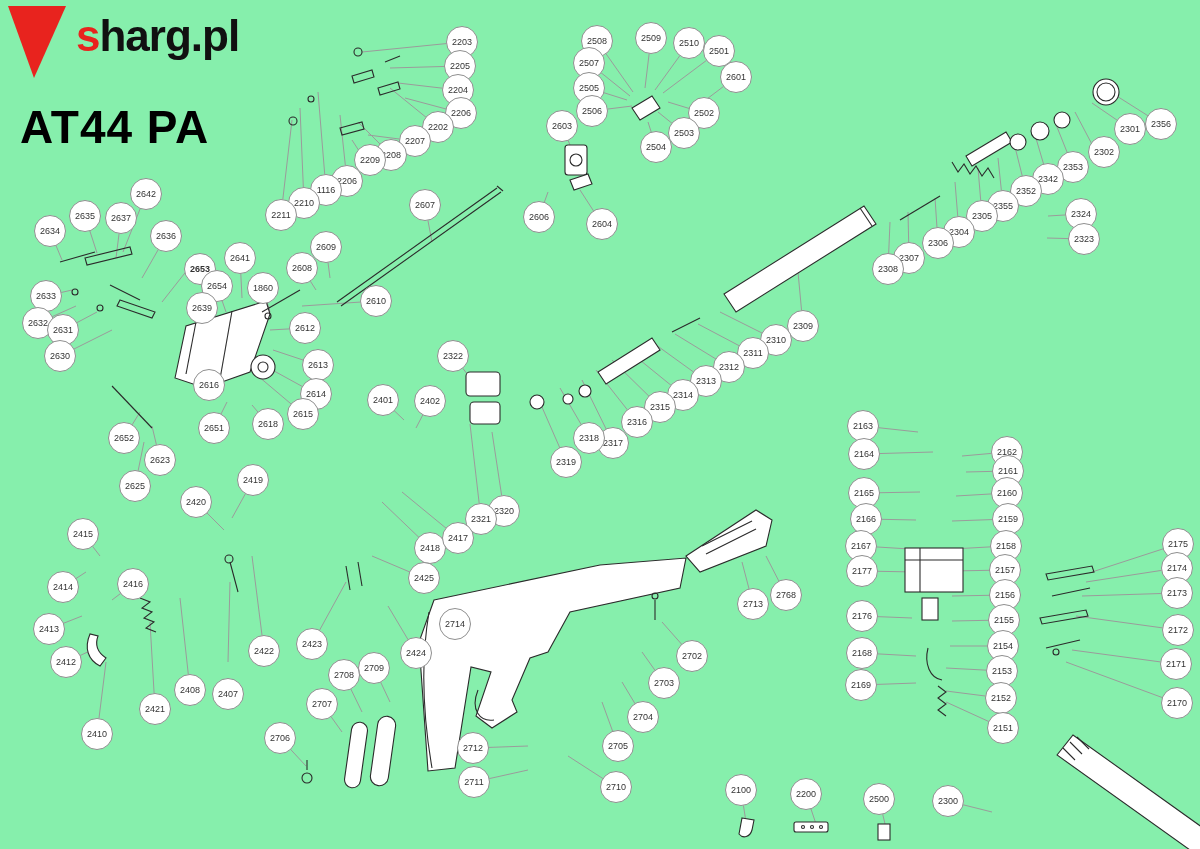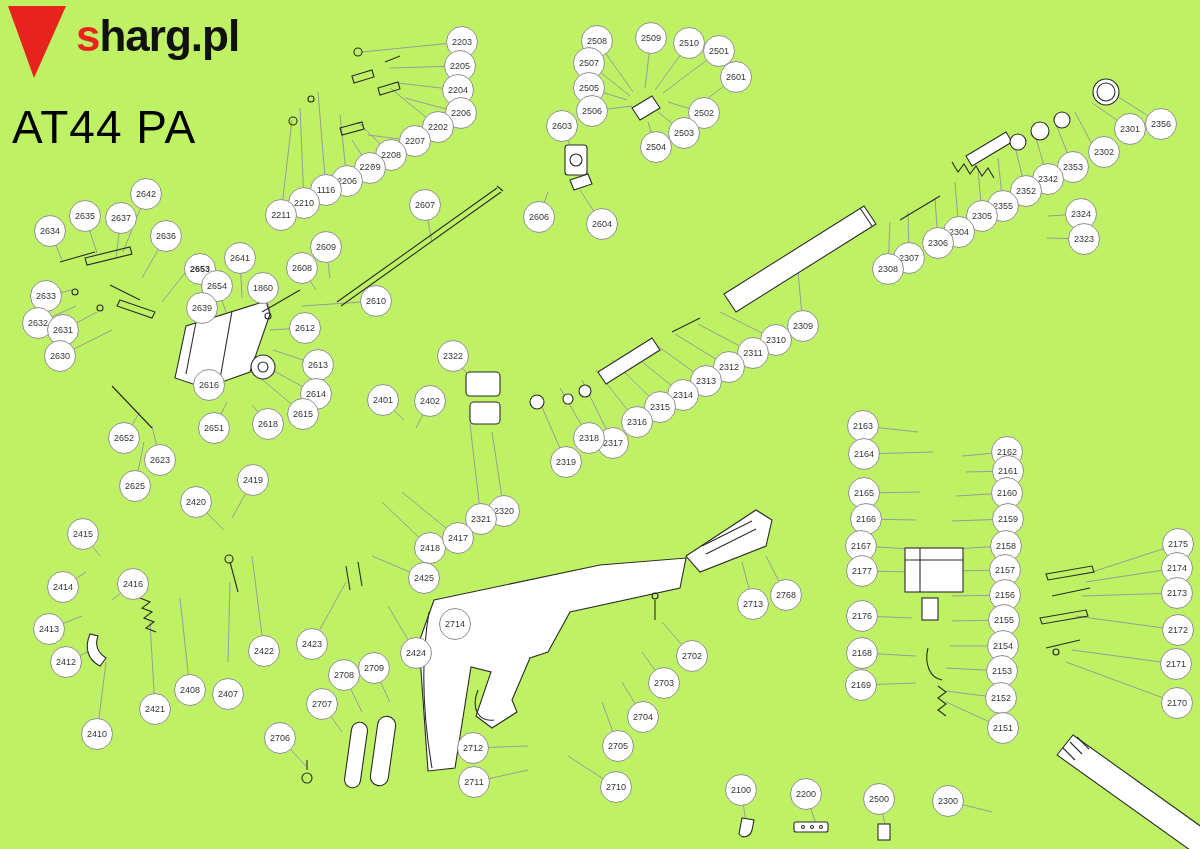--- a/index.html
+++ b/index.html
@@ -1,37 +1,37 @@
 <!DOCTYPE html>
 <html style="--accent: #e8231e;"><head>
 <meta charset="utf-8">
 <style>
   :root{ --accent:#e8231e; }
   *{ box-sizing:border-box; margin:0; padding:0; }
   html,body{ background:#ffffff; }
   .page{
-    position:relative; width:1200px; height:849px; background:#bef264;
+    position:relative; width:1200px; height:849px; background:#86efac;
     font-family:"Liberation Sans","DejaVu Sans",sans-serif; overflow:hidden;
   }
   .art{ position:absolute; left:0; top:0; width:1200px; height:849px; }
   #leader-lines line{ stroke:#9b9b9b; stroke-width:1; }
   #part-drawings{ stroke:#2b2b2b; fill:none; stroke-width:1.1; }
   #part-drawings .solid{ fill:#ffffff; }
   .balloon{
     position:absolute; width:32px; height:32px; border:1px solid #8f8f8f;
     border-radius:50%; background:#fff; display:flex; align-items:center;
     justify-content:center; font-size:9px; color:#333; transform:translate(-50%,-50%);
     letter-spacing:0;
   }
   .logo{ position:absolute; left:8px; top:4px; display:flex; align-items:flex-start; gap:2px; }
   .logo-mark{ display:block; }
   .logo-text{ font-weight:bold; font-size:44px; line-height:1.45; letter-spacing:-1px; color:#111; }
   .logo-text .accent{ color:var(--accent); }
   .model-title{
-    position:absolute; left:12px; top:100px; font-size:46px; font-weight:normal;
+    position:absolute; left:20px; top:100px; font-size:46px; font-weight:bold;
     color:#000; letter-spacing:1px;
   }
 </style>
 </head>
 <body>
 
 <div class="page">
 
   <svg class="art" viewBox="0 0 1200 849" xmlns="http://www.w3.org/2000/svg">
     <g id="leader-lines">
@@ -332,21 +332,21 @@
   <h1 class="model-title">AT44 PA</h1>
 
   <div id="balloon-layer">
       <div class="balloon" style="left: 462px; top: 42px;">2203</div>
       <div class="balloon" style="left: 460px; top: 66px;">2205</div>
       <div class="balloon" style="left: 458px; top: 90px;">2204</div>
       <div class="balloon" style="left: 461px; top: 113px;">2206</div>
       <div class="balloon" style="left: 438px; top: 127px;">2202</div>
       <div class="balloon" style="left: 415px; top: 141px;">2207</div>
       <div class="balloon" style="left: 391px; top: 155px;">2208</div>
-      <div class="balloon" style="left: 370px; top: 168px; font-family: Liberation Mono, monospace;">2209</div>
+      <div class="balloon" style="left: 370px; top: 160px;">2209</div>
       <div class="balloon" style="left: 347px; top: 181px;">2206</div>
       <div class="balloon" style="left: 326px; top: 190px;">1116</div>
       <div class="balloon" style="left: 304px; top: 203px;">2210</div>
       <div class="balloon" style="left: 281px; top: 215px;">2211</div>
       <div class="balloon" style="left: 597px; top: 41px;">2508</div>
       <div class="balloon" style="left: 651px; top: 38px;">2509</div>
       <div class="balloon" style="left: 689px; top: 43px;">2510</div>
       <div class="balloon" style="left: 719px; top: 51px;">2501</div>
       <div class="balloon" style="left: 589px; top: 63px;">2507</div>
       <div class="balloon" style="left: 736px; top: 77px;">2601</div>

